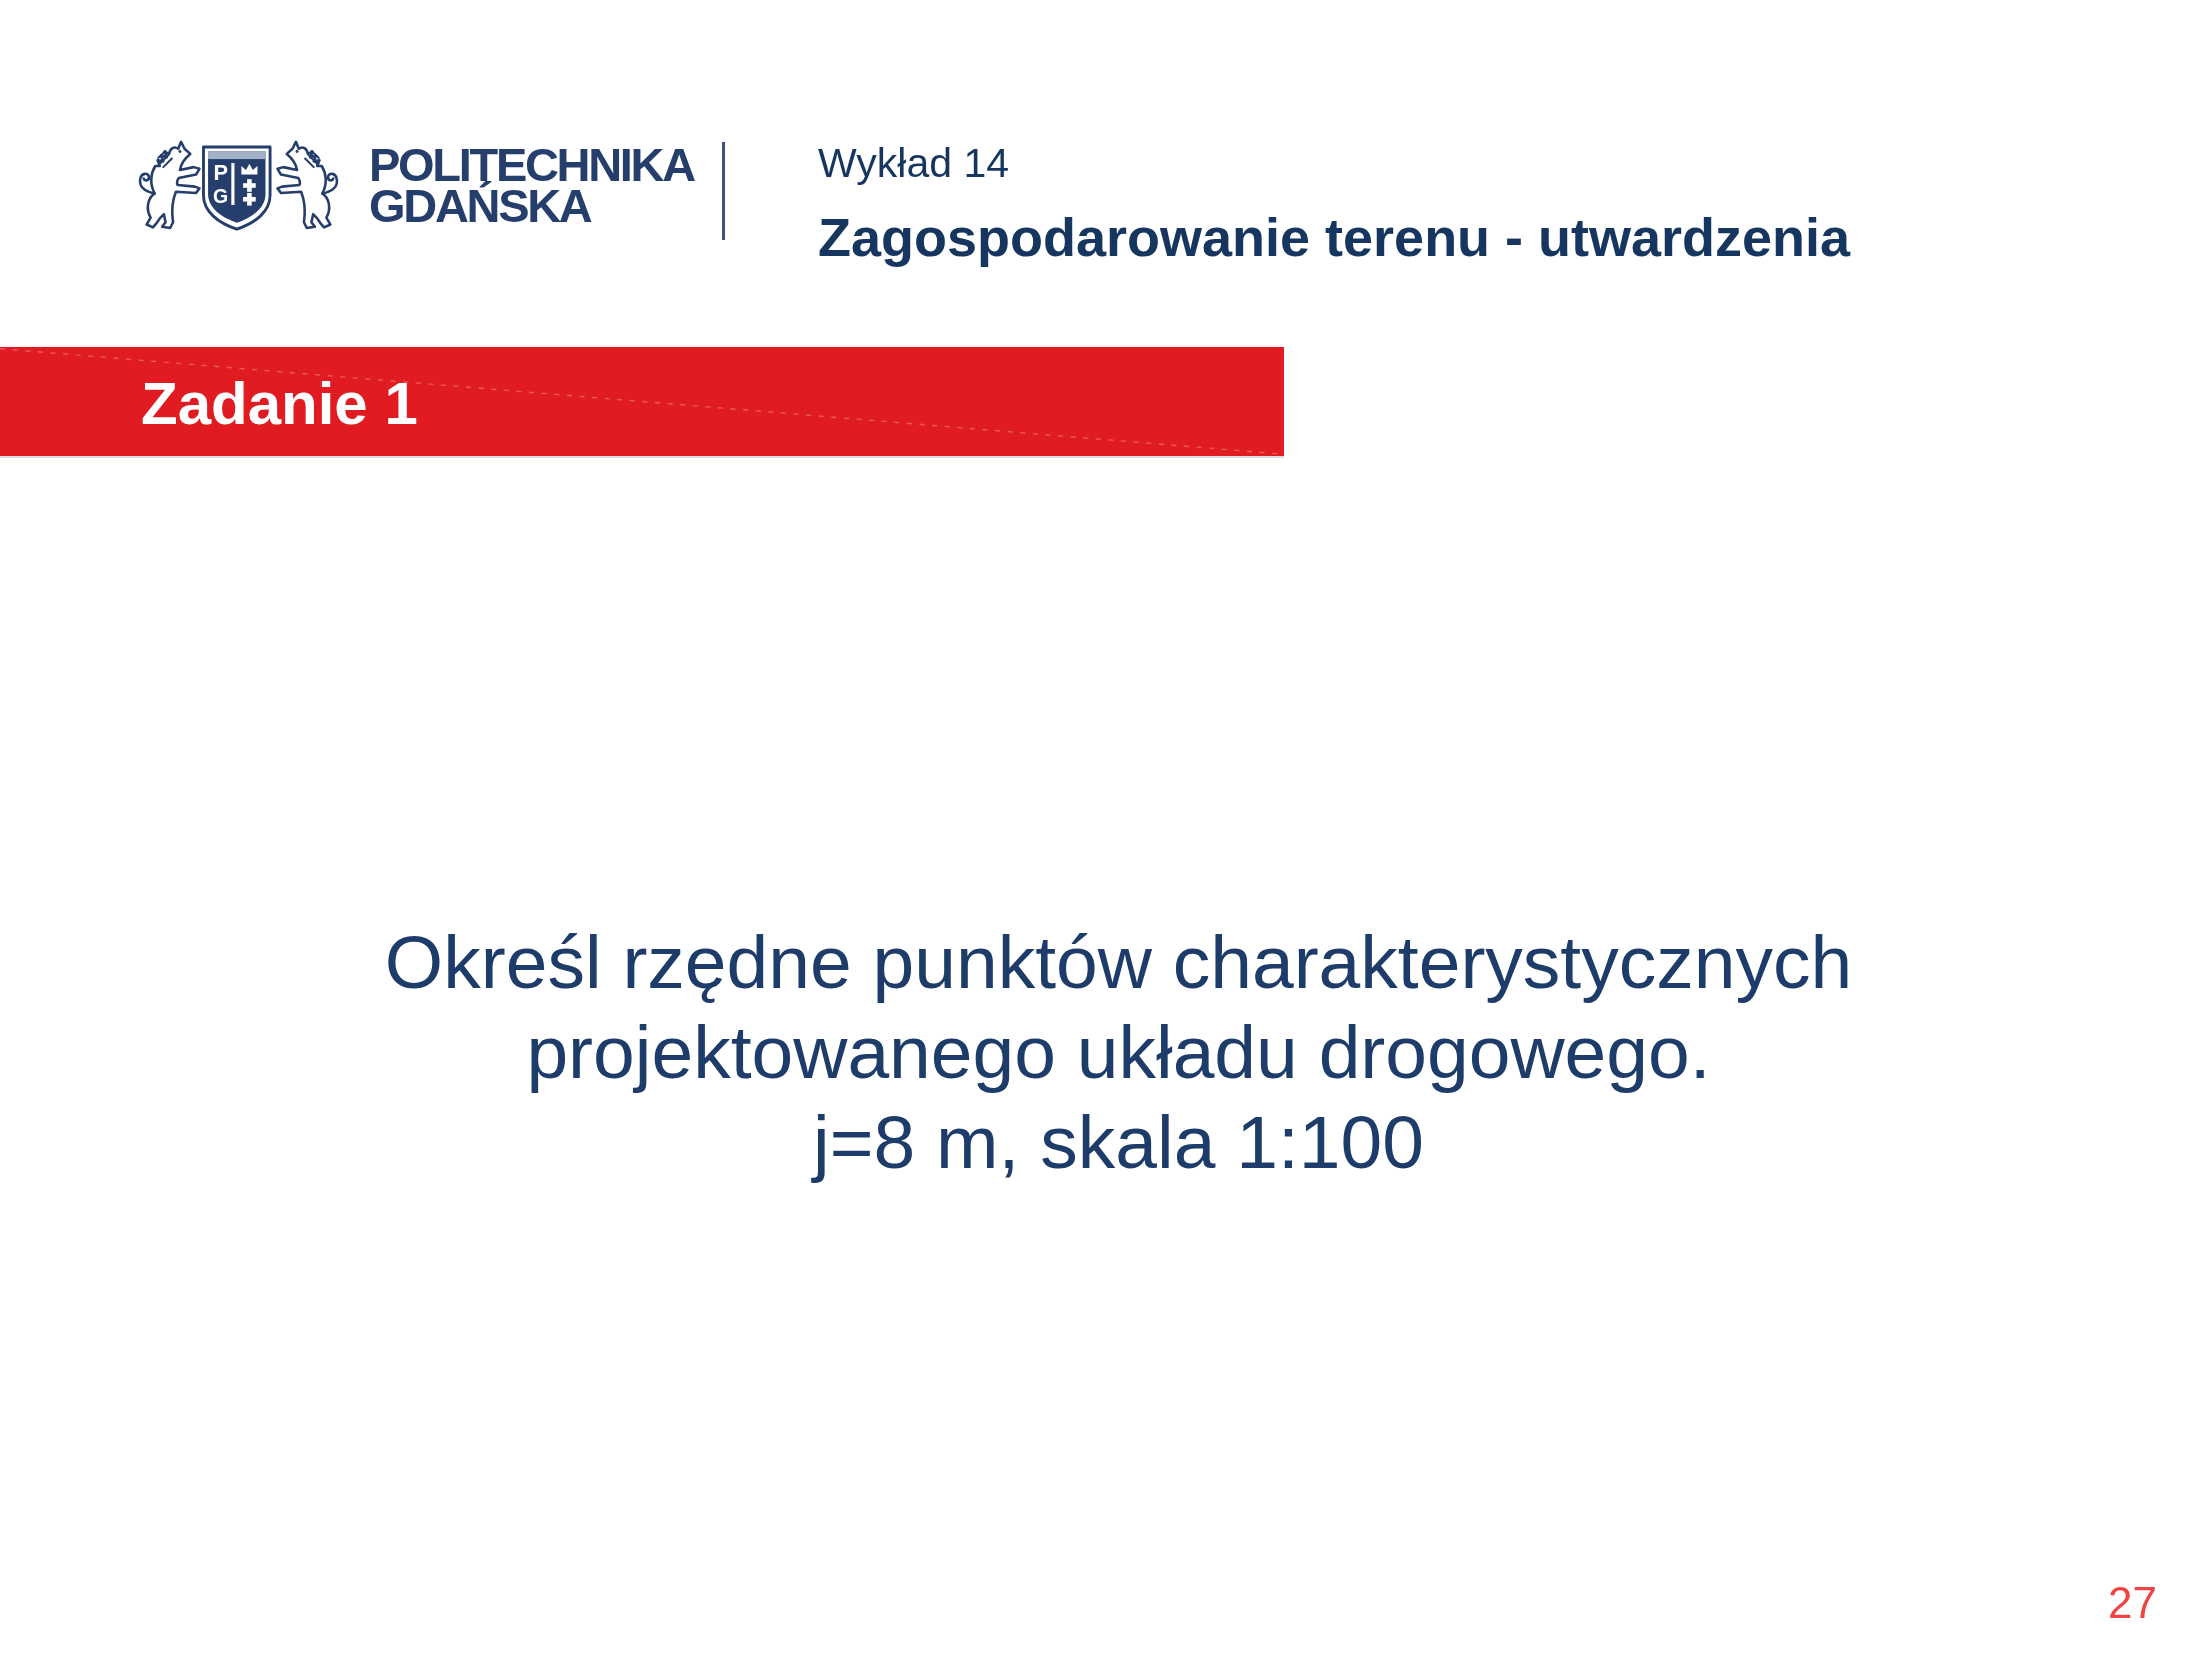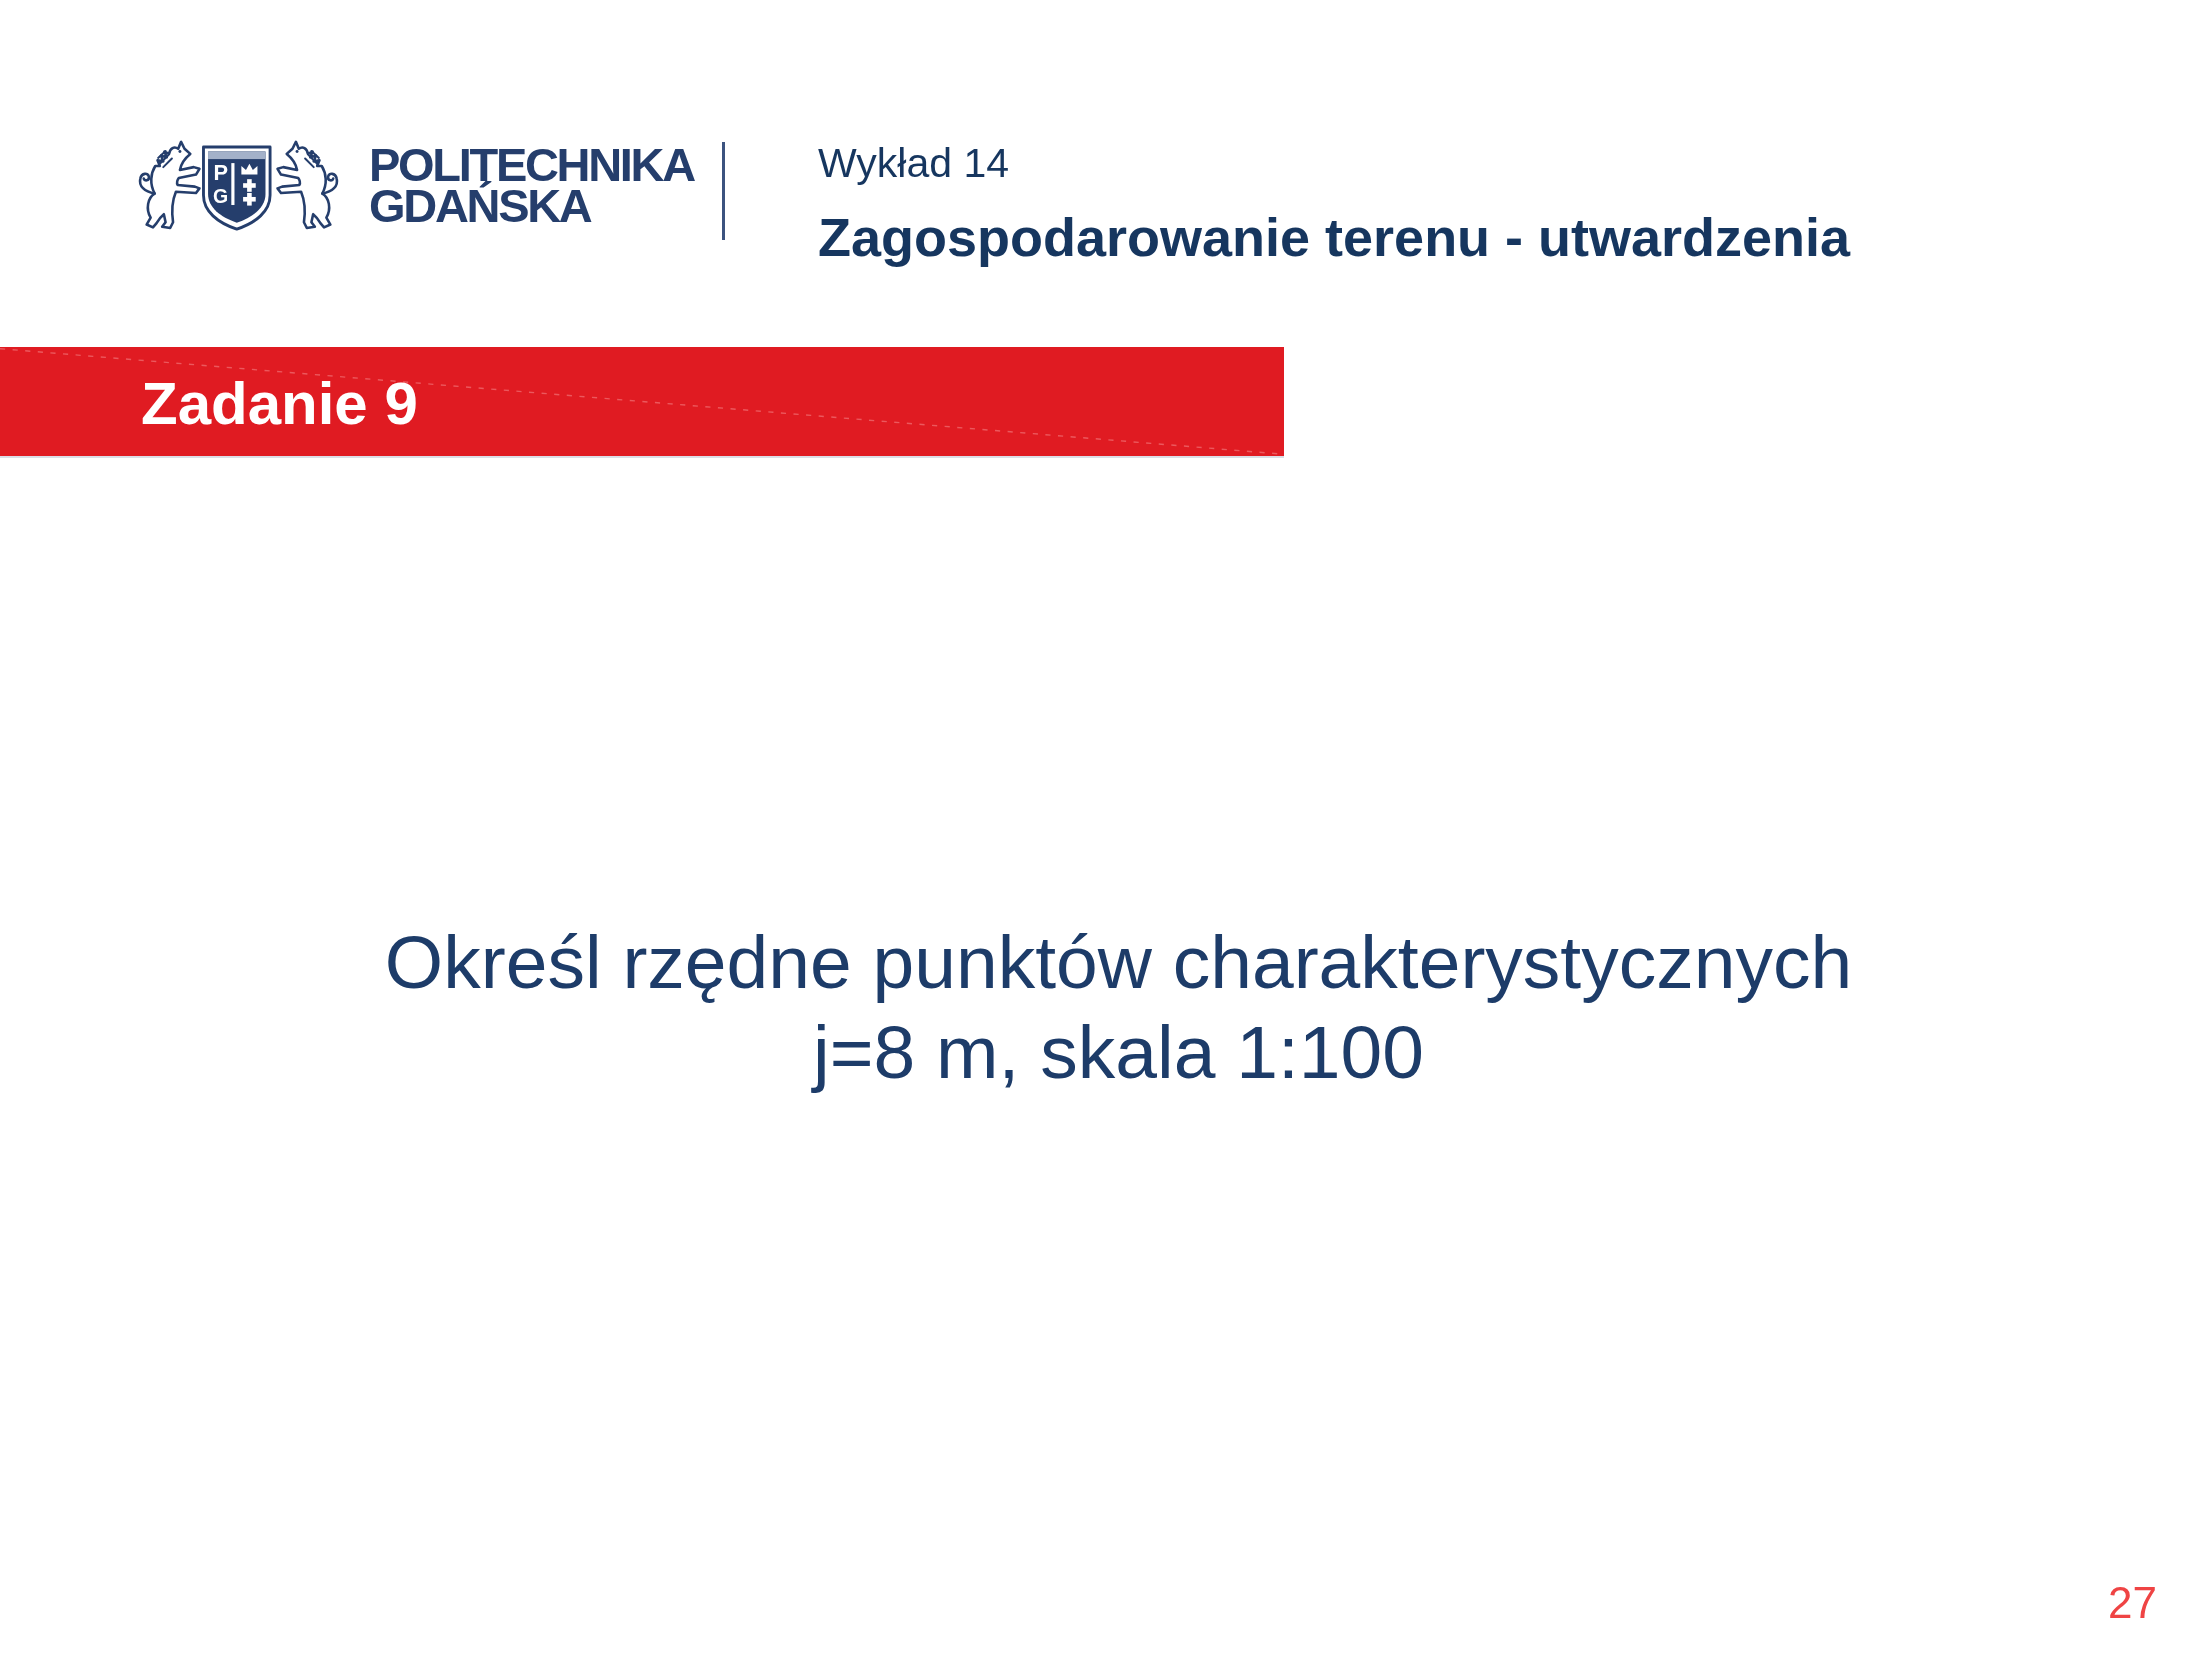--- a/index.html
+++ b/index.html
@@ -196,24 +196,25 @@
 
   <div class="header-divider"></div>
 
   <div class="lecture-label">Wykład 14</div>
   <div class="lecture-topic">Zagospodarowanie terenu - utwardzenia</div>
 
   <div class="banner">
     <svg class="banner-seam" viewBox="0 0 2235 193" preserveAspectRatio="none" xmlns="http://www.w3.org/2000/svg">
       <line x1="0" y1="3" x2="2235" y2="190" stroke="#F2797D" stroke-width="2.5" stroke-dasharray="9 13" opacity="0.65"></line>
     </svg>
-    <div class="banner-title">Zadanie 9</div>
+    <div class="banner-title">Zadanie 1</div>
   </div>
 
   <div class="task-text">
     <div>Określ rzędne punktów charakterystycznych</div>
+    <div>projektowanego układu drogowego.</div>
     <div>j=8 m, skala 1:100</div>
   </div>
 
   <div class="page-number">27</div>
 
 </div>
 
 
 </body></html>

